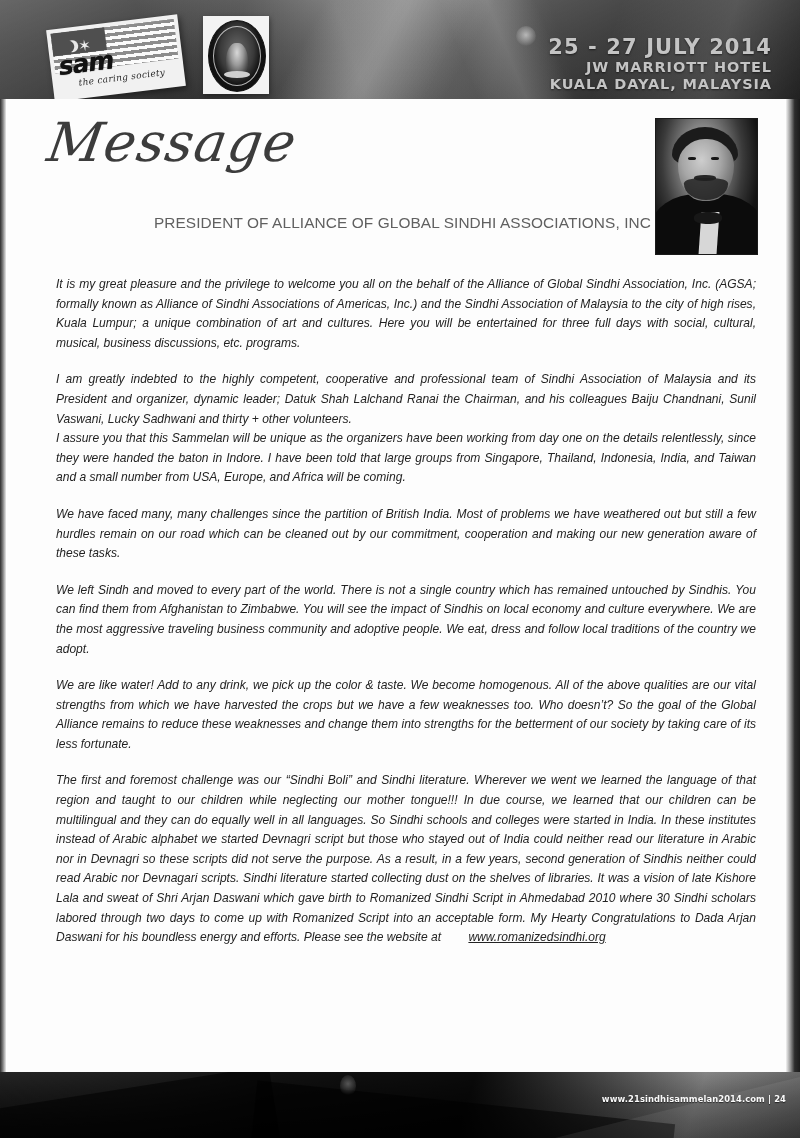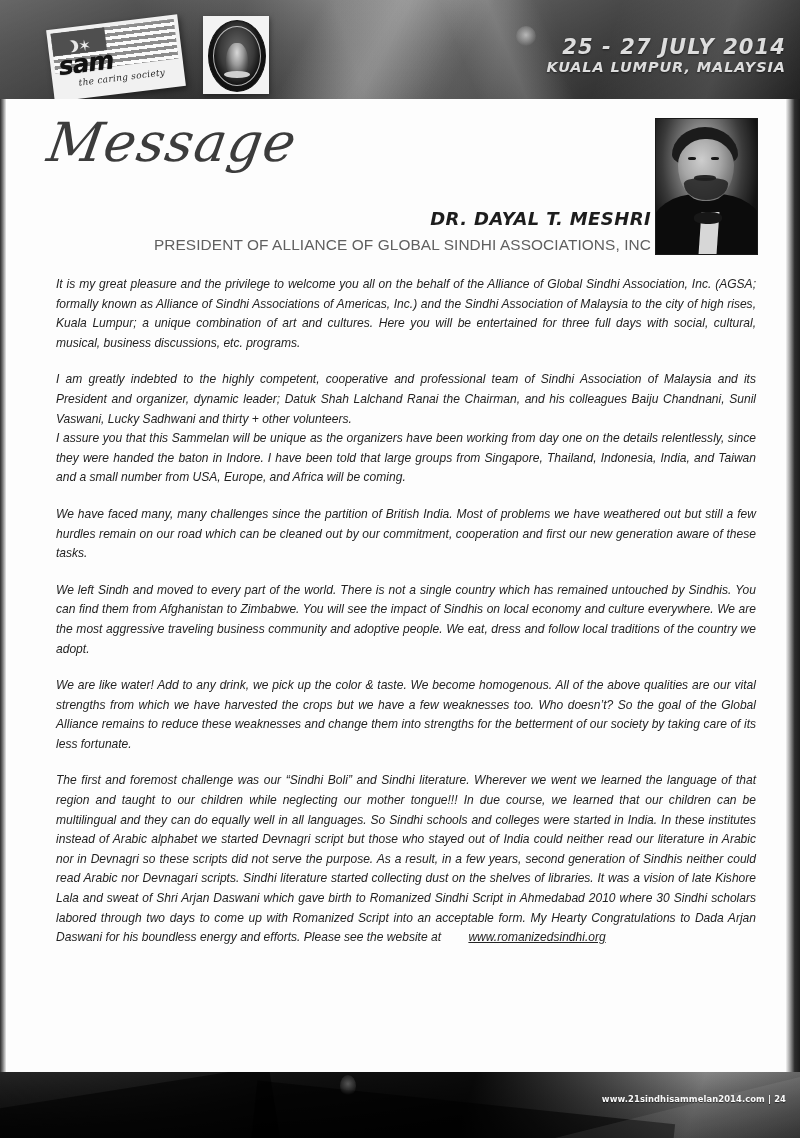--- a/index.html
+++ b/index.html
@@ -158,24 +158,23 @@
     left: 50%; bottom: -3px;
     transform: translateX(-50%);
     width: 26px; height: 7px;
     border-radius: 50%;
     background: #cfcfcf;
   }
 
   
   #banner-text {
     position: absolute;
-    right: 14px; top: 36px;
+    right: 28px; top: 36px;
     text-align: right;
-    color: #bef264;
-    font-style: italic;
+    color: #7dd3fc;
   }
   #event-dates {
     font-family: "DejaVu Sans", sans-serif;
     font-weight: bold;
     font-size: 21px;
     letter-spacing: 1.1px;
     line-height: 23px;
     text-shadow: 0 1px 2px rgba(0,0,0,0.55);
   }
   #event-venue, #event-city {
@@ -406,21 +405,22 @@
 
     <div id="logo-agsa">
       <div class="seal">
         <div class="seal-ring"></div>
         <div class="seal-fig"></div>
       </div>
     </div>
 
     <div id="banner-text">
       <div id="event-dates">25 - 27 JULY 2014</div>
-      <div id="event-city">KUALA LUMPUR, MALAYSIA</div>
+      <div id="event-venue">JW MARRIOTT HOTEL</div>
+      <div id="event-city">KUALA DAYAL, MALAYSIA</div>
     </div>
   </div>
 
   <div id="sheet"></div>
   <div id="edge-left"></div>
   <div id="edge-right"></div>
 
   <div id="message-heading">Message</div>
 
   <div id="portrait">
@@ -429,29 +429,28 @@
     <div class="p-hair"></div>
     <div class="p-face"></div>
     <div class="p-eye l"></div>
     <div class="p-eye r"></div>
     <div class="p-mous"></div>
     <div class="p-beard"></div>
     <div class="p-bow"></div>
   </div>
 
   <div id="name-block">
-    <div id="doc-name">DR. DAYAL T. MESHRI</div>
     <div id="doc-title">PRESIDENT OF ALLIANCE OF GLOBAL SINDHI ASSOCIATIONS, INC</div>
   </div>
 
   <div id="body-copy">
     <p>It is my great pleasure and the privilege to welcome you all on the behalf of the Alliance of Global Sindhi Association, Inc. (AGSA; formally known as Alliance of Sindhi Associations of Americas, Inc.) and the Sindhi Association of Malaysia to the city of high rises, Kuala Lumpur; a unique combination of art and cultures. Here you will be entertained for three full days with social, cultural, musical, business discussions, etc. programs.</p>
     <p class="tight">I am greatly indebted to the highly competent, cooperative and professional team of Sindhi Association of Malaysia and its President and organizer, dynamic leader; Datuk Shah Lalchand Ranai the Chairman, and his colleagues Baiju Chandnani, Sunil Vaswani, Lucky Sadhwani and thirty + other volunteers.</p>
     <p>I assure you that this Sammelan will be unique as the organizers have been working from day one on the details relentlessly, since they were handed the baton in Indore.  I have been told that large groups from Singapore, Thailand, Indonesia, India, and Taiwan and a small number from USA, Europe, and Africa will be coming.</p>
-    <p>We have faced many, many challenges since the partition of British India.  Most of problems we have weathered out but still a few hurdles remain on our road which can be cleaned out by our commitment, cooperation and first our new generation aware of these tasks.</p>
+    <p>We have faced many, many challenges since the partition of British India.  Most of problems we have weathered out but still a few hurdles remain on our road which can be cleaned out by our commitment, cooperation and making our new generation aware of these tasks.</p>
     <p>We left Sindh and moved to every part of the world.  There is not a single country which has remained untouched by Sindhis.  You can find them from Afghanistan to Zimbabwe.  You will see the impact of Sindhis on local economy and culture everywhere.   We are the most aggressive traveling business community and adoptive people.   We eat, dress and follow local traditions of the country we adopt.</p>
     <p>We are like water!  Add to any drink, we pick up the color &amp; taste. We become homogenous.  All of the above qualities are our vital strengths from which we have harvested the crops but we have a few weaknesses too.  Who doesn’t?  So the goal of the Global Alliance remains to reduce these weaknesses and change them into strengths for the betterment of our society by taking care of its less fortunate.</p>
     <p><span>The first and foremost challenge was our “Sindhi Boli” and Sindhi literature.  Wherever we went we learned the language of that region and taught to our children while neglecting our mother tongue!!! In due course, we learned that our children can be multilingual and they can do equally well in all languages.  So Sindhi schools and colleges were started in India.  In these institutes instead of Arabic alphabet we started Devnagri script but those who stayed out of India could neither read our literature in Arabic nor in Devnagri so these scripts did not serve the purpose. As a result, in a few years, second generation of Sindhis neither could read Arabic nor Devnagari scripts.  Sindhi literature started collecting dust on the shelves of libraries.  It was a vision of late Kishore Lala and sweat of Shri Arjan Daswani which gave birth to Romanized Sindhi Script in Ahmedabad 2010 where 30 Sindhi scholars labored through two days to come up with Romanized Script into an acceptable form.  My Hearty Congratulations to Dada Arjan Daswani for his boundless energy and efforts.  Please see the website at </span><span class="link">www.romanizedsindhi.org</span></p>
   </div>
 
   <div id="footer">
     <div class="footer-grad"></div>
     <div class="footer-shape fs-a"></div>
     <div class="footer-shape fs-b"></div>
     <div class="footer-shape fs-c"></div>

